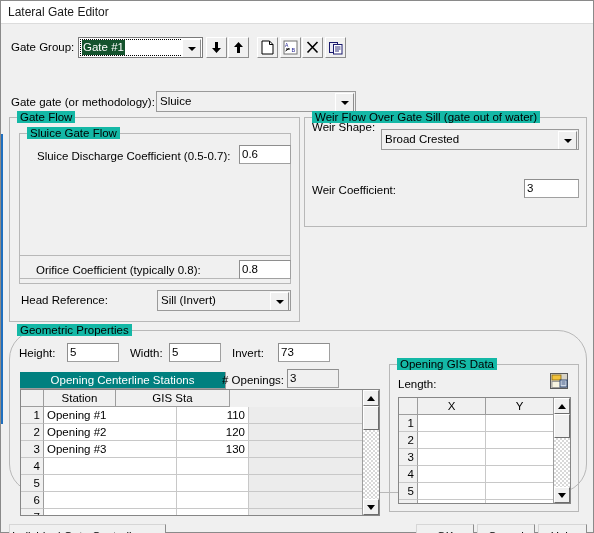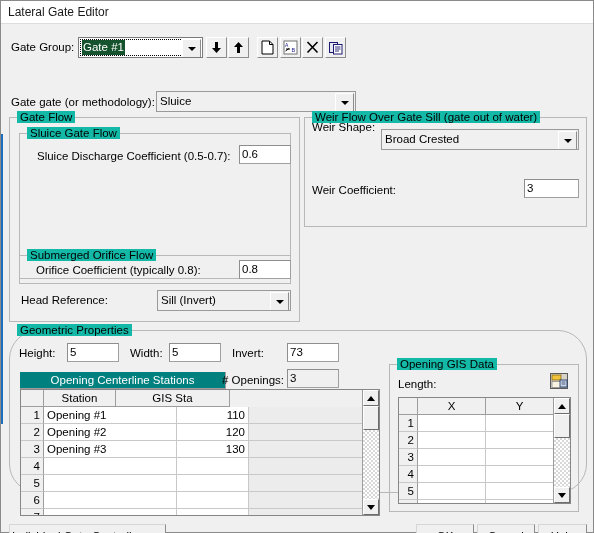--- a/index.html
+++ b/index.html
@@ -350,21 +350,20 @@
     <div class="group" style="left:8px; top:93px; width:291px; height:205px;">
       <span class="gtitle">Gate Flow</span>
 
       <div class="group" style="left:9px; top:15px; width:272px; height:146px;">
         <span class="gtitle">Sluice Gate Flow</span>
         <div class="lbl" style="position:absolute; left:17px; top:16px;">Sluice Discharge Coefficient (0.5-0.7):</div>
         <div class="textbox" style="position:absolute; left:219px; top:11px; width:52px;">0.6</div>
       </div>
 
       <div class="group" style="left:9px; top:137px; width:272px; height:29px;">
-        <span class="gtitle">Submerged Orifice Flow</span>
         <div class="lbl" style="position:absolute; left:16px; top:8px;">Orifice Coefficient (typically 0.8):</div>
         <div class="textbox" style="position:absolute; left:219px; top:4px; width:52px;">0.8</div>
       </div>
 
       <div class="lbl" style="position:absolute; left:11px; top:176px;">Head Reference:</div>
       <div class="combo" style="position:absolute; left:147px; top:172px; width:134px;">
         <span>Sill (Invert)</span>
         <span class="arrowbtn"></span>
       </div>
     </div>
@@ -385,21 +384,21 @@
     <div class="group" style="left:8px; top:306px; width:578px; height:163px;border-radius:29px;">
       <span class="gtitle">Geometric Properties</span>
 
       <div class="lbl" style="position:absolute; left:9px; top:16px;">Height:</div>
       <div class="textbox" style="position:absolute; left:57px; top:12px; width:52px;">5</div>
 
       <div class="lbl" style="position:absolute; left:120px; top:16px;">Width:</div>
       <div class="textbox" style="position:absolute; left:159px; top:12px; width:52px;">5</div>
 
       <div class="lbl" style="position:absolute; left:222px; top:16px;">Invert:</div>
-      <div class="textbox" style="position:absolute; left:277px; top:12px; width:52px;">73</div>
+      <div class="textbox" style="position:absolute; left:268px; top:12px; width:52px;">73</div>
 
       <div class="tealbar" style="position:absolute; left:10px; top:41px; width:206px;">Opening Centerline Stations</div>
 
       <div class="lbl" style="position:absolute; left:212px; top:43px;"># Openings:</div>
       <div class="textbox ro" style="position:absolute; left:277px; top:38px; width:52px;">3</div>
 
       <div class="grid" style="left:10px; top:58px; width:360px; height:127px;">
         <div class="hdrrow">
           <div class="hdrcell" style="width:23px;"></div>
           <div class="hdrcell" style="width:72px;">Station</div>

